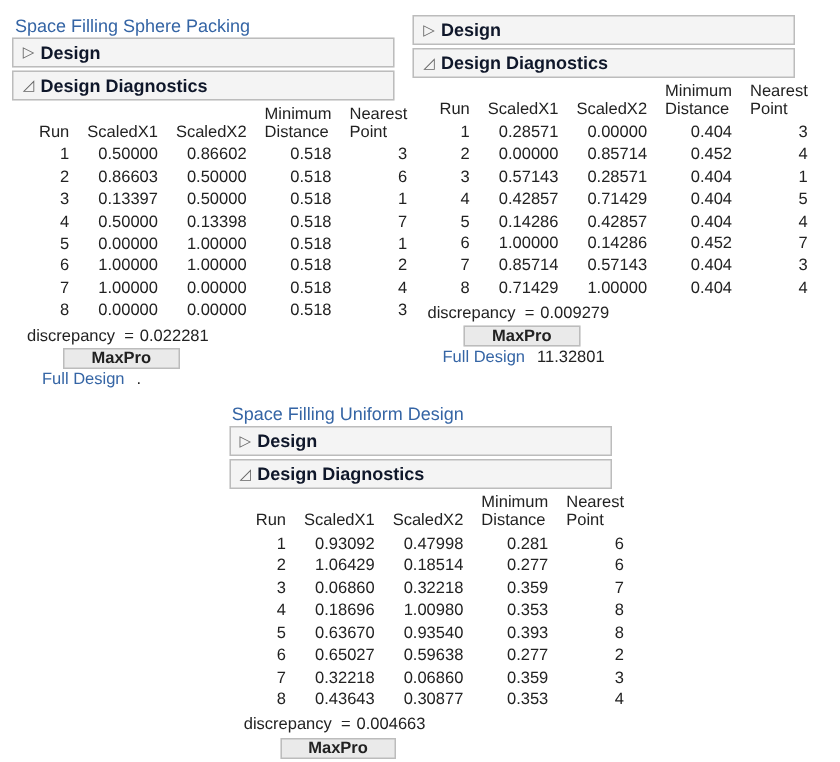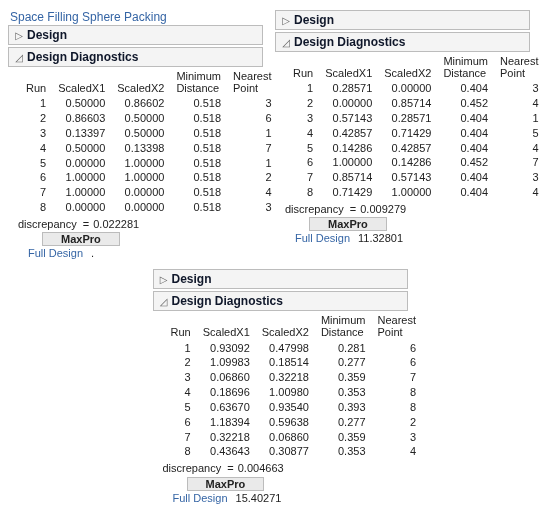--- a/index.html
+++ b/index.html
@@ -261,20 +261,21 @@
         <span class="fulldesign-lab">Full Design</span>
         <span>11.32801</span>
       </div>
     </div>
   </div>
 </div>
 </div>
 <div class="panels-center">
   <div class="panel" id="panel-2">
   <div>
+    <div class="panel-title">Space Filling Uniform Design</div>
     <div class="section-head">
       <span class="tri">▷</span>
       <span class="lbl">Design</span>
     </div>
     <div class="section-head">
       <span class="tri">◿</span>
       <span class="lbl">Design Diagnostics</span>
     </div>
     <table class="datatbl">
       <thead>
@@ -291,21 +292,21 @@
       <tbody>
             <tr>
               <td>1</td>
               <td>0.93092</td>
               <td>0.47998</td>
               <td>0.281</td>
               <td>6</td>
             </tr>
             <tr>
               <td>2</td>
-              <td>1.09983</td>
+              <td>1.06429</td>
               <td>0.18514</td>
               <td>0.277</td>
               <td>6</td>
             </tr>
             <tr>
               <td>3</td>
               <td>0.06860</td>
               <td>0.32218</td>
               <td>0.359</td>
               <td>7</td>
@@ -319,21 +320,21 @@
             </tr>
             <tr>
               <td>5</td>
               <td>0.63670</td>
               <td>0.93540</td>
               <td>0.393</td>
               <td>8</td>
             </tr>
             <tr>
               <td>6</td>
-              <td>1.18394</td>
+              <td>0.65027</td>
               <td>0.59638</td>
               <td>0.277</td>
               <td>2</td>
             </tr>
             <tr>
               <td>7</td>
               <td>0.32218</td>
               <td>0.06860</td>
               <td>0.359</td>
               <td>3</td>

